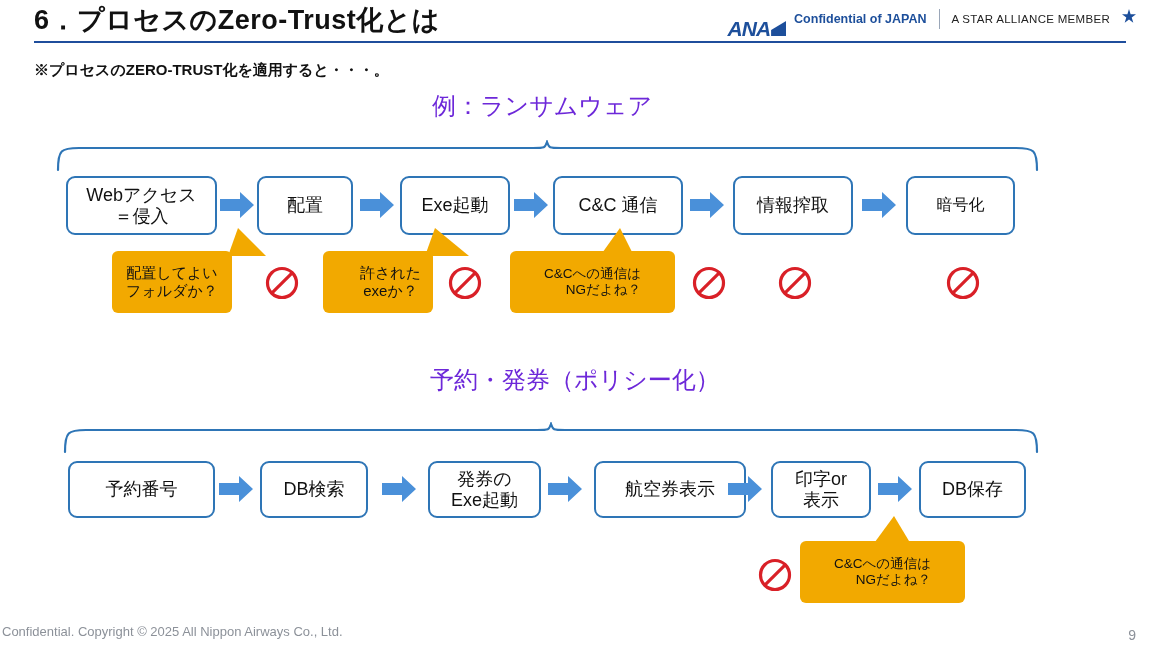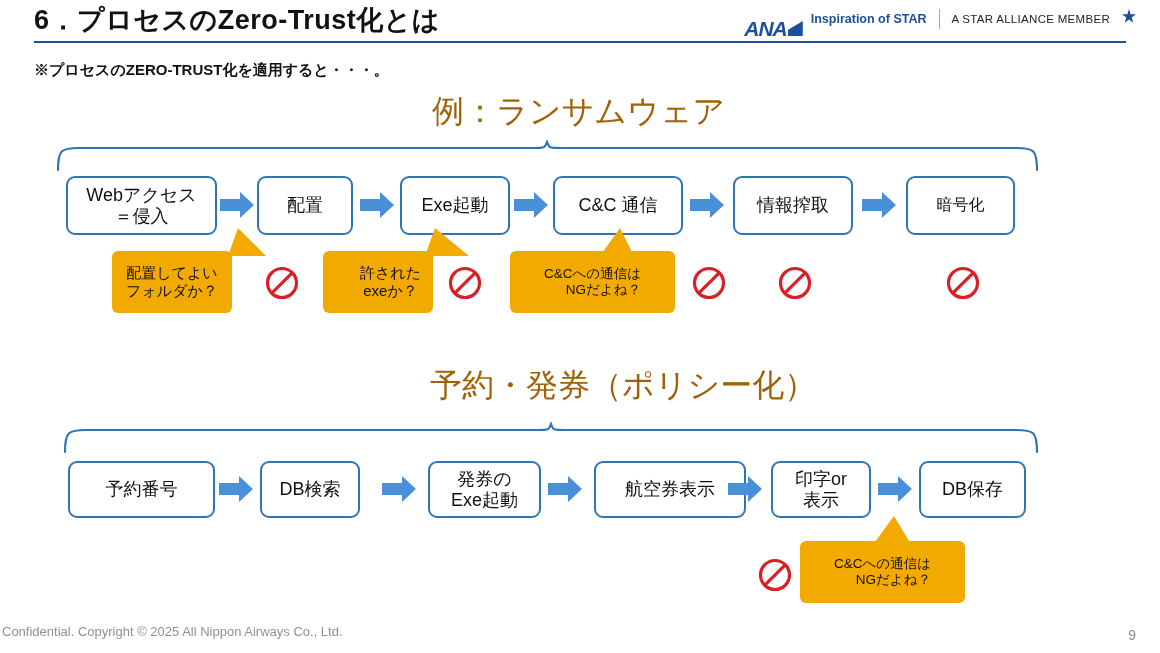--- a/index.html
+++ b/index.html
@@ -96,22 +96,22 @@
     top: 61px;
     font-size: 15px;
     font-weight: bold;
     color: #111;
     white-space: nowrap;
   }
 
   
   .section-caption {
     position: absolute;
-    font-size: 32px;
-    color: #a16207;
+    font-size: 24px;
+    color: #6d28d9;
     white-space: nowrap;
   }
   #caption-1 { left: 432px; top: 90px; }
   #caption-2 { left: 430px; top: 364px; }
 
   
   .brace {
     position: absolute;
   }
   .brace svg { display: block; }
@@ -192,21 +192,21 @@
   }
 </style>
 </head>
 <body>
 
 <div class="slide-title">6．プロセスのZero-Trust化とは</div>
 <div class="title-rule"></div>
 
 <div class="logo-area">
   <span class="ana-logo">ANA</span>
-  <span class="inspiration">Inspiration of STAR</span>
+  <span class="inspiration">Confidential of JAPAN</span>
   <span class="logo-divider"></span>
   <span class="star-alliance">A STAR ALLIANCE MEMBER</span>
   <span class="star-mark">
     <svg width="22" height="22" viewBox="0 0 22 22">
       <g fill="#1d4f9b">
         <polygon points="11,1 12.6,6.2 18,6.2 13.7,9.5 15.3,14.7 11,11.5 6.7,14.7 8.3,9.5 4,6.2 9.4,6.2"></polygon>
       </g>
     </svg>
   </span>
 </div>
@@ -300,21 +300,21 @@
 
 <div class="section-caption" id="caption-2">予約・発券（ポリシー化）</div>
 
 <div class="brace" style="left:62px; top:422px;">
   <svg width="978" height="32" viewBox="0 0 978 32">
     <path d="M3,30 C3,10 6,8 24,8 L475,8 C487,8 487,8 489,2 C491,8 491,8 503,8 L954,8 C972,8 975,10 975,30" fill="none" stroke="#2e75b6" stroke-width="2.2" stroke-linecap="round"></path>
   </svg>
 </div>
 
 <div class="pbox" style="left:68px; top:461px; width:147px; height:57px;">予約番号</div>
-<div class="pbox" style="left:260px; top:461px; width:100px; height:57px;">DB検索</div>
+<div class="pbox" style="left:260px; top:461px; width:108px; height:57px;">DB検索</div>
 <div class="pbox" style="left:428px; top:461px; width:113px; height:57px;">発券の
 Exe起動</div>
 <div class="pbox" style="left:594px; top:461px; width:152px; height:57px;">航空券表示</div>
 <div class="pbox" style="left:771px; top:461px; width:100px; height:57px;">印字or
 表示</div>
 <div class="pbox" style="left:919px; top:461px; width:107px; height:57px;">DB保存</div>
 
 <div class="arrow" style="left:219px; top:476px;">
   <svg width="34" height="26" viewBox="0 0 34 26">
       <path d="M0,7 L20,7 L20,0 L34,13 L20,26 L20,19 L0,19 Z" fill="#4a90d9"></path>

